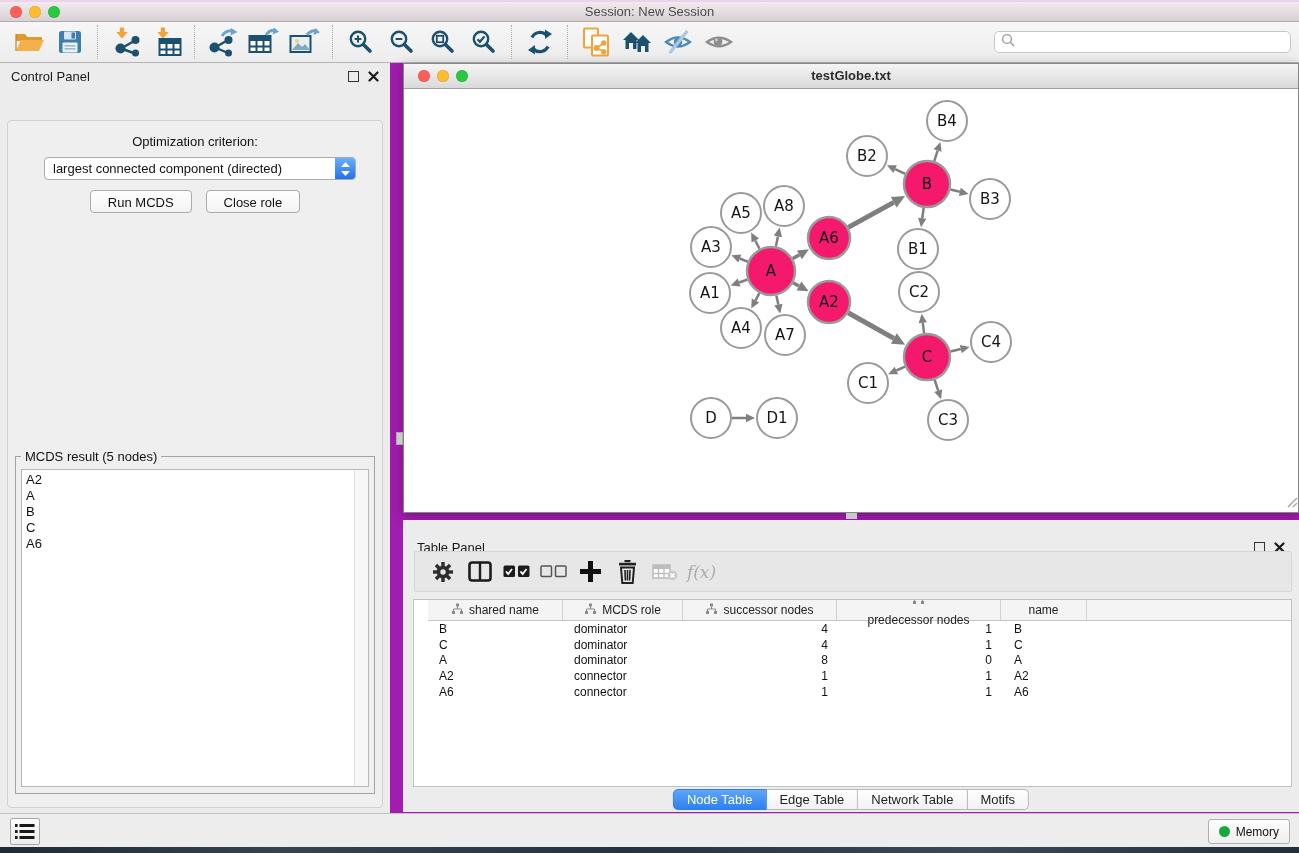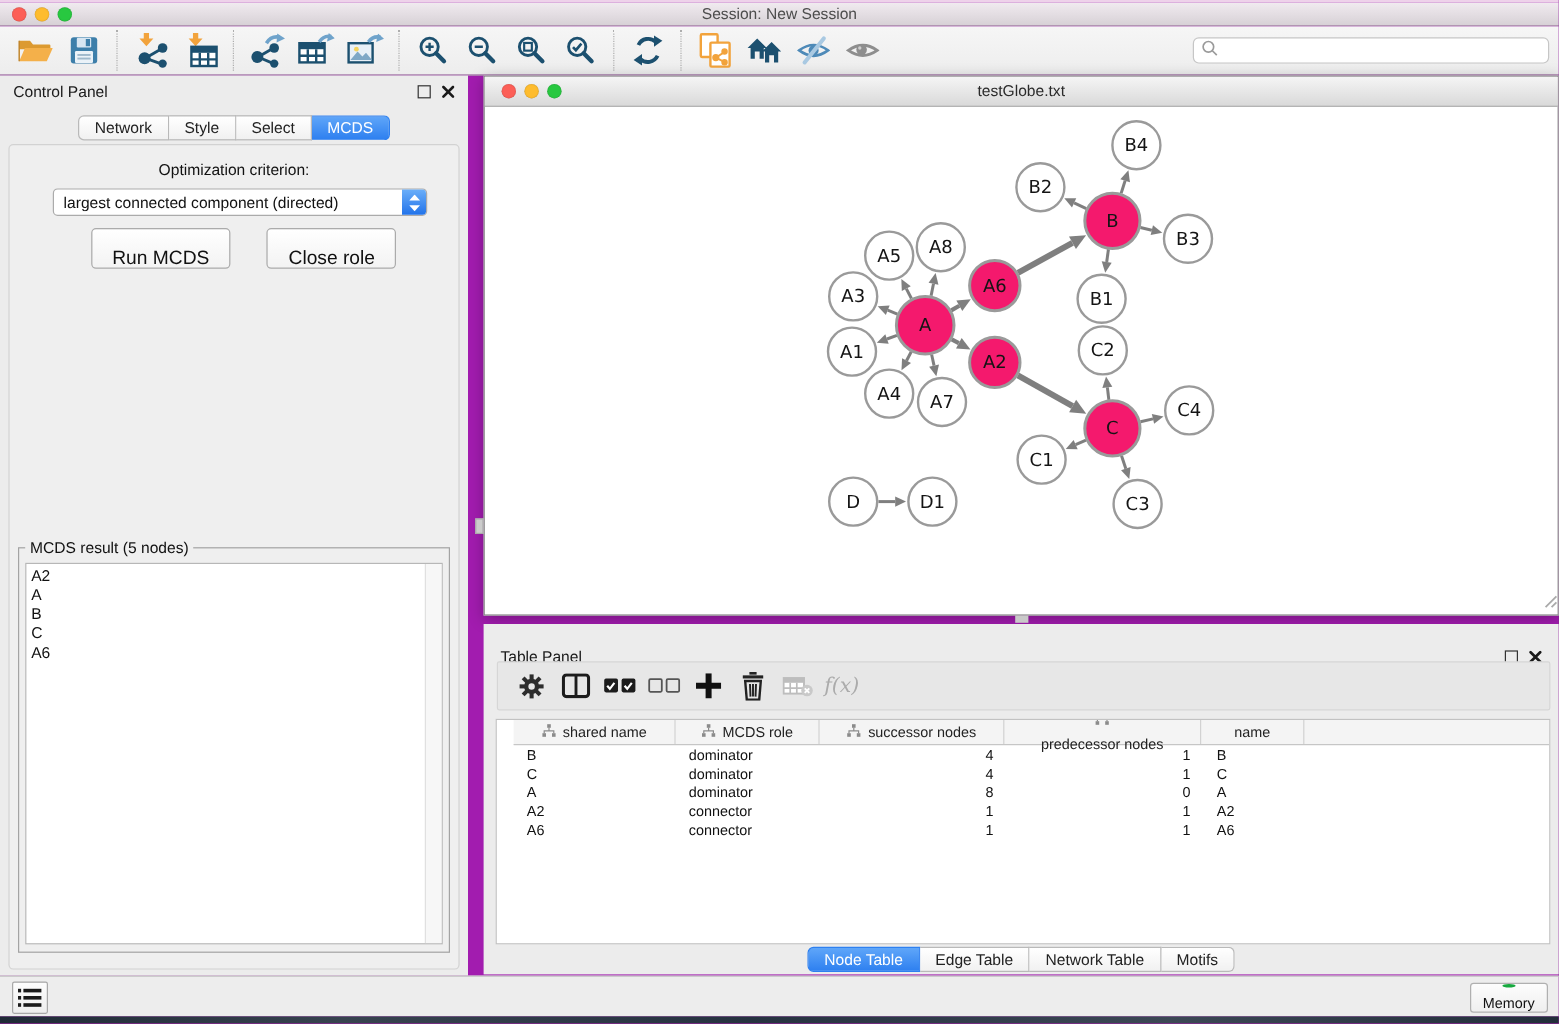--- a/index.html
+++ b/index.html
@@ -40,38 +40,38 @@
   .seg.selected{background:linear-gradient(#5fa6f9,#2e80f0);color:#fff;border-color:#2e80f0;}
   #cp-inner{left:7px;right:7px;top:57px;bottom:5px;border:1px solid #d2d2d2;border-radius:4px;background:#efefef;}
   #opt-label{left:0;right:0;top:13px;text-align:center;font-size:13px;color:#111;}
   #mcds-dropdown{left:36px;top:36px;width:312px;height:23px;background:#fff;border:1px solid #ababab;border-radius:4px;
     display:flex;align-items:center;box-sizing:border-box;}
   #mcds-dropdown .dd-text{flex:1;font-size:13px;color:#111;padding-left:8px;white-space:nowrap;overflow:hidden;}
   #mcds-dropdown .dd-stepper{width:20px;height:21px;background:linear-gradient(#6aaef9,#2273ea);border-radius:0 3px 3px 0;
     display:flex;align-items:center;justify-content:center;}
   #cp-buttons{left:0;right:0;top:69px;display:flex;justify-content:center;gap:14px;}
   .mac-btn{height:23px;background:linear-gradient(#ffffff,#f3f3f3);border:1px solid #ababab;border-radius:4px;
-    font-size:16px;color:#111;padding:16px 17px;font-family:"Liberation Sans",sans-serif;margin-left:16px;}
+    font-size:13px;color:#111;padding:4px 17px;font-family:"Liberation Sans",sans-serif;}
   #result-box{left:7px;right:7px;top:335px;height:338px;border:1px solid #a3a3a3;box-sizing:border-box;}
   #result-legend{position:absolute;top:-8px;left:5px;background:#efefef;padding:0 4px;font-size:13px;color:#111;}
   #result-list{position:absolute;left:5px;right:5px;top:12px;bottom:6px;background:#fff;border:1px solid #b7b7b7;
     font-size:13px;color:#111;overflow:hidden;}
   #result-items{padding:2px 0 0 4px;}
   .result-item{line-height:16px;}
   #result-scroll{position:absolute;right:0;top:0;bottom:0;width:13px;background:#f7f7f7;border-left:1px solid #e0e0e0;}
 
   
   #network-window{left:403px;top:63px;width:896px;height:450px;background:#fff;border:1px solid #868686;
     box-sizing:border-box;box-shadow:0 3px 12px rgba(0,0,0,.28);}
   #nw-titlebar{position:relative;height:24px;background:linear-gradient(#f5f5f5,#d9d9d9);border-bottom:1px solid #a2a2a2;}
   #nw-titlebar .tl{top:6px;}
   #nw-close{left:14px;background:#fc5f57;}
   #nw-min{left:33px;background:#febc2e;}
   #nw-zoom{left:52px;background:#28c840;}
-  #nw-title{position:absolute;left:0;width:100%;text-align:center;font-size:13px;color:#2b2b2b;line-height:24px;}
+  #nw-title{position:absolute;left:0;width:100%;text-align:center;font-size:13px;color:#2b2b2b;line-height:24px;font-weight:bold;}
   #graph-svg{position:absolute;left:0;top:25px;}
   #nw-resize{position:absolute;right:0;bottom:0;}
   #nw-vthumb{left:396px;top:432px;width:7px;height:13px;background:#cccccc;border:1px solid #aaa;box-sizing:border-box;}
   #nw-hthumb{left:846px;top:513px;width:11px;height:6px;background:#c9c9c9;}
 
   
   #table-panel{left:403px;top:520px;width:896px;height:292px;background:#ececec;}
   #tp-toolbar{left:11px;right:7px;top:31px;height:41px;background:#e7e7e7;border:1px solid #d6d6d6;border-radius:2px;
     display:flex;align-items:center;padding-left:9px;box-sizing:border-box;}
   .tp-btn{width:37px;height:32px;display:flex;align-items:center;justify-content:center;background:none;border:none;padding:0;}
@@ -86,21 +86,21 @@
   .td.al{padding-left:11px;}
   .td.ar{justify-content:flex-end;padding-right:9px;}
   .td.name-col{padding-left:13px;}
   #tp-tabs{left:50%;transform:translateX(-50%);top:269px;display:flex;}
 
   
   #status-bar{left:0;top:813px;width:1299px;height:34px;background:#ededed;border-top:1px solid #c2c2c2;box-sizing:border-box;}
   #list-btn{position:absolute;left:10px;top:4px;width:28px;height:25px;background:linear-gradient(#fdfdfd,#ededed);
     border:1px solid #a8a8a8;border-radius:2px;display:flex;align-items:center;justify-content:center;}
   #memory-btn{position:absolute;right:9px;top:5px;height:23px;display:flex;align-items:center;gap:6px;padding:0 10px;
-    background:linear-gradient(#fdfdfd,#efefef);border:1px solid #b0b0b0;border-radius:3px;font-size:12px;color:#111;flex-direction:column;}
+    background:linear-gradient(#fdfdfd,#efefef);border:1px solid #b0b0b0;border-radius:3px;font-size:12px;color:#111;}
   #memory-dot{width:11px;height:11px;border-radius:50%;background:#17a93f;}
   #desktop-strip{left:0;top:847px;width:1299px;height:6px;
     background:linear-gradient(90deg,#1f2a36,#37434f 22%,#263240 48%,#3c4855 75%,#222e3a);}
 </style>
 </head>
 <body>
 
 <div id="app">
 
   <div id="titlebar" class="abs">
@@ -275,26 +275,20 @@
     <div class="panel-header">
       <span class="panel-title">Control Panel</span>
       <span class="sp"></span>
       <span class="win-sq"></span>
       <span class="win-x">
           <svg width="11" height="11" viewBox="0 0 11 11">
             <path d="M1.5 1.5 L9.5 9.5 M9.5 1.5 L1.5 9.5" stroke="#1a1a1a" stroke-width="2.2" stroke-linecap="round"></path>
           </svg>
         </span>
     </div>
-    <div id="cp-tabs" class="abs">
-        <span class="seg">Network</span>
-        <span class="seg">Style</span>
-        <span class="seg">Select</span>
-        <span class="seg selected">MCDS</span>
-      </div>
     <div id="cp-inner" class="abs">
       <div id="opt-label" class="abs">Optimization criterion:</div>
       <div id="mcds-dropdown" class="abs">
         <span class="dd-text">largest connected component (directed)</span>
         <span class="dd-stepper">
             <svg width="9" height="14" viewBox="0 0 9 14">
               <polygon points="4.5,0 9,5 0,5" fill="#fff"></polygon>
               <polygon points="0,9 9,9 4.5,14" fill="#fff"></polygon>
             </svg>
           </span>

